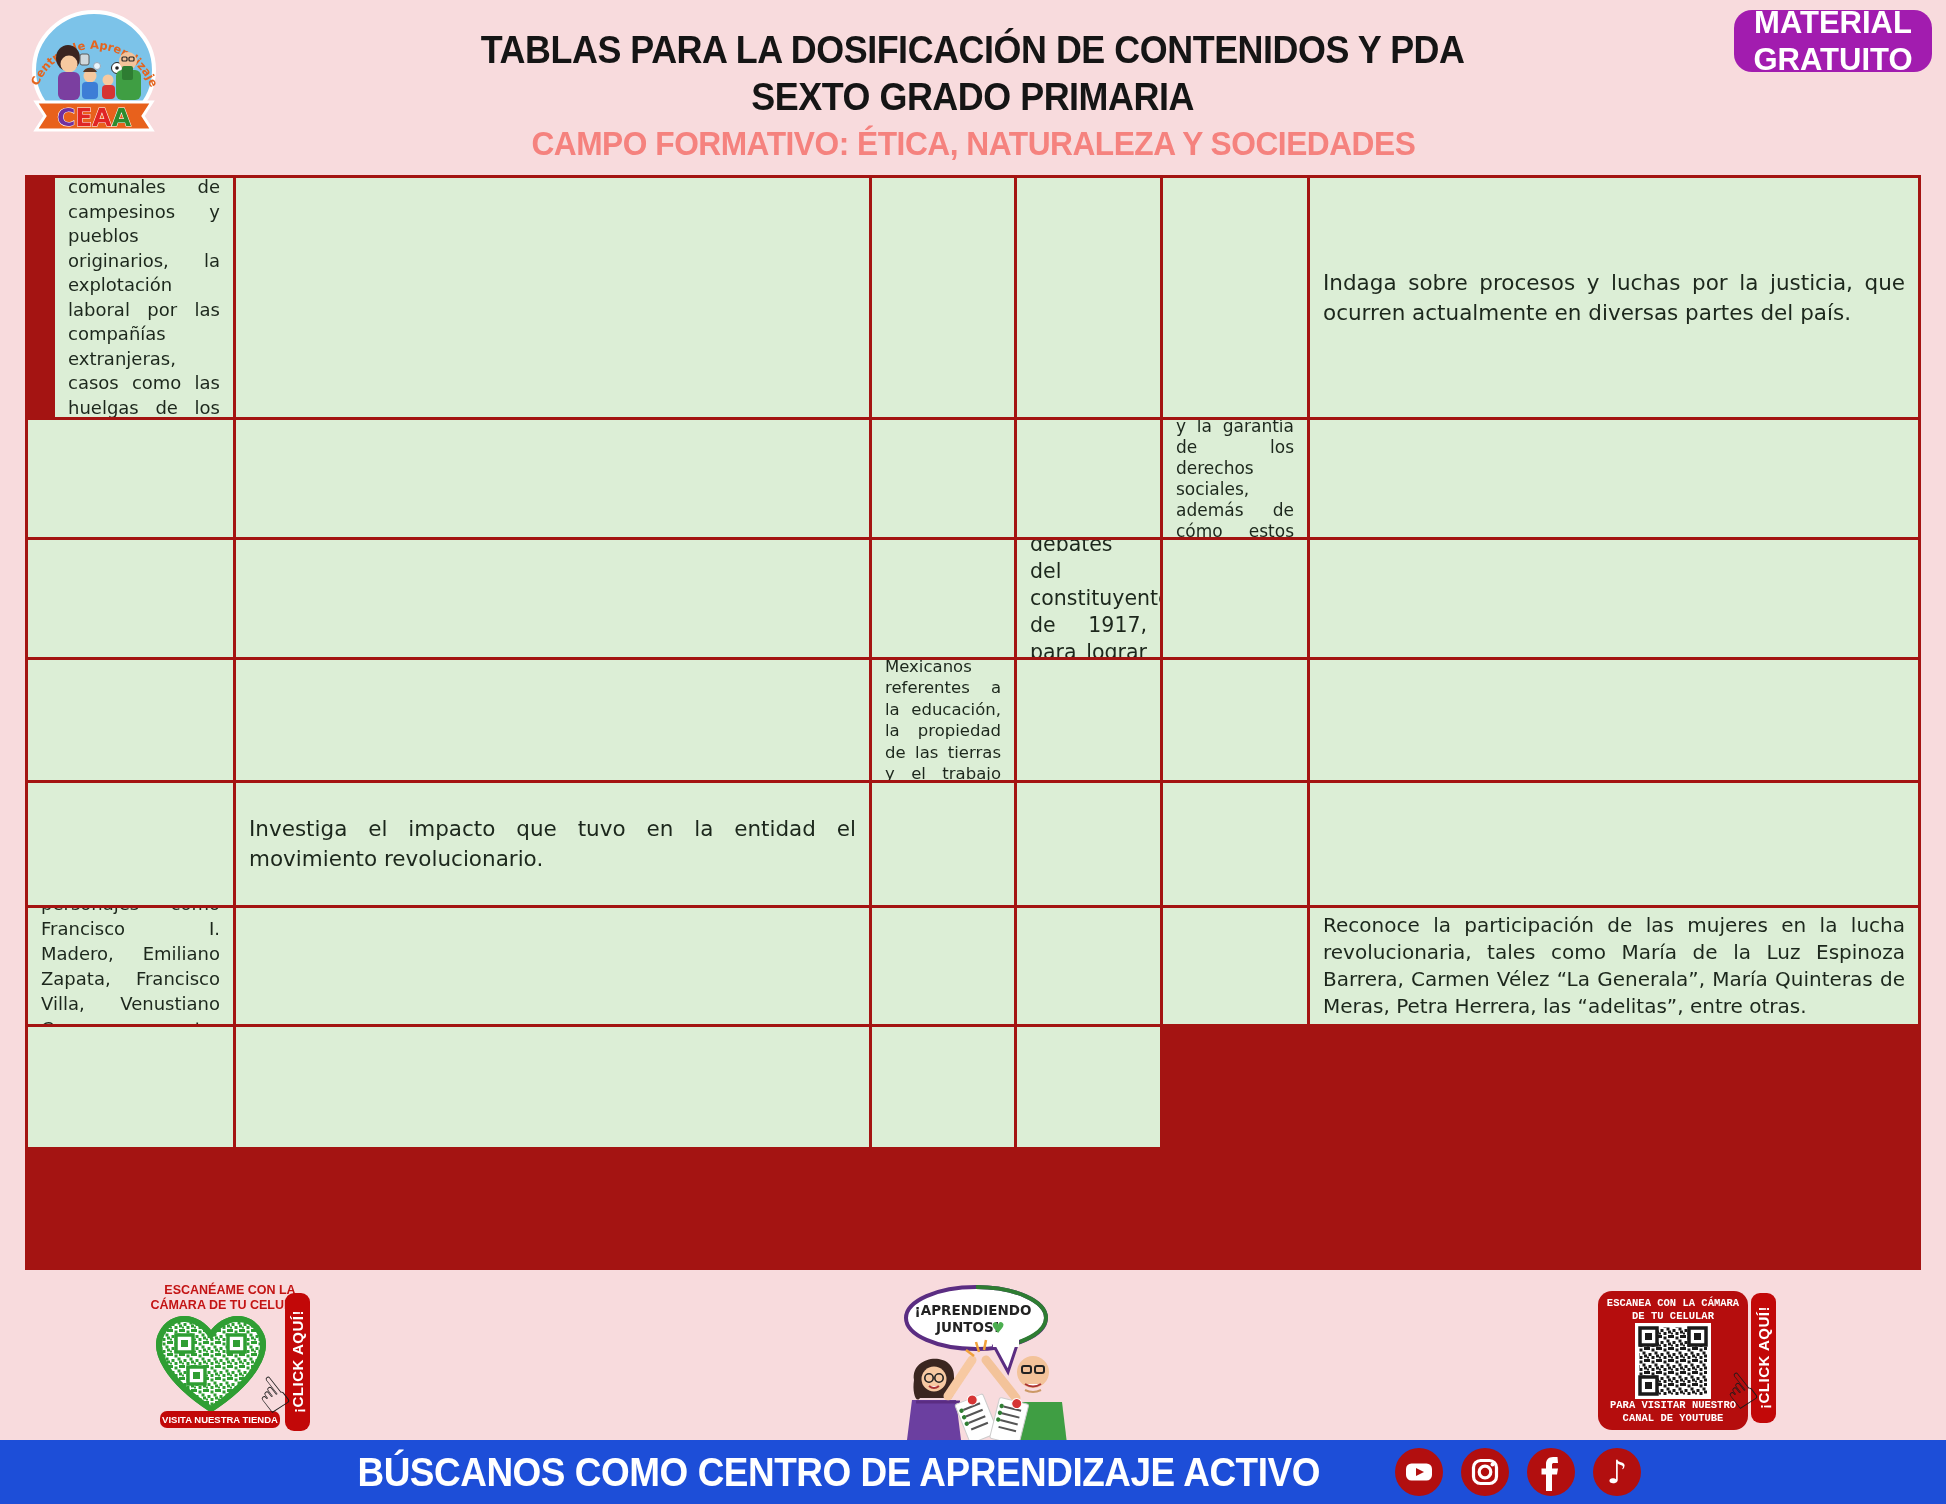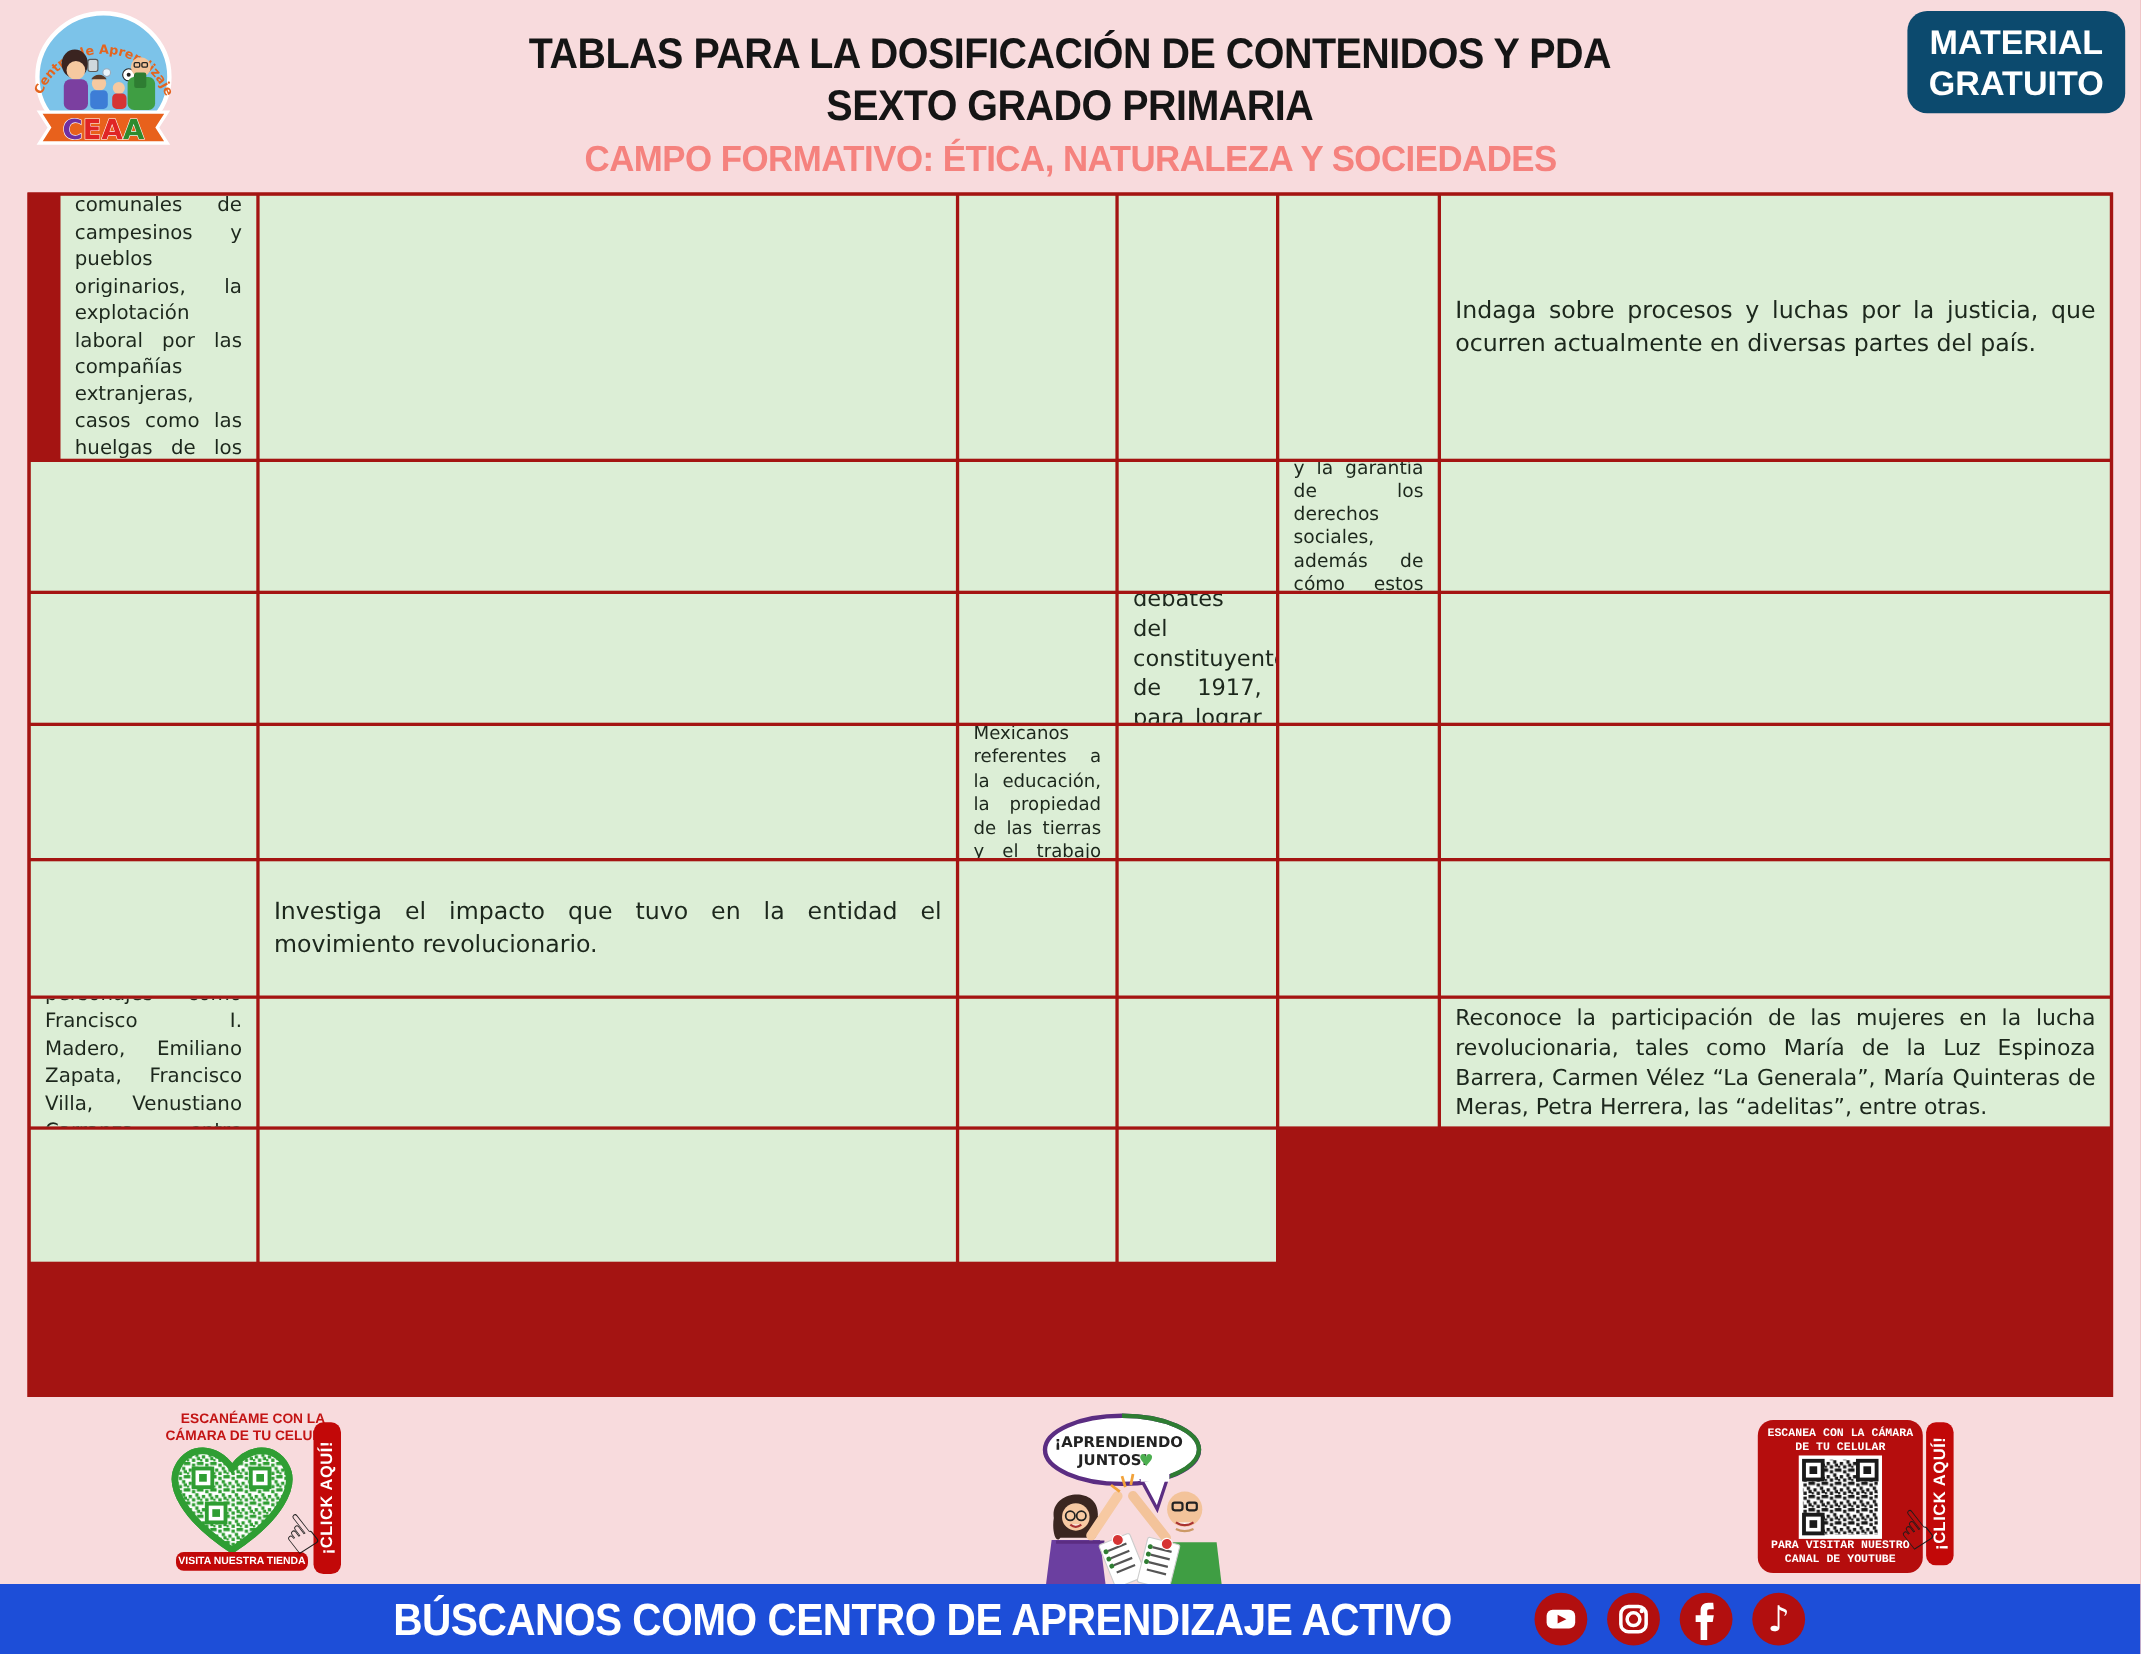--- a/index.html
+++ b/index.html
@@ -9,21 +9,21 @@
 
   
   .logo-wrap { position:absolute; left:18px; top:6px; width:152px; height:132px; }
   .titles { position:absolute; left:250px; right:250px; top:26px; text-align:center; }
   .title-line { display:inline-block; font-family:"Liberation Sans", sans-serif; font-weight:bold;
                 font-size:39px; color:#151515; letter-spacing:-0.5px; transform:scaleX(.92);
                 transform-origin:center; line-height:47px; white-space:nowrap; }
   .subtitle { display:inline-block; margin-top:5px; font-family:"Liberation Sans", sans-serif;
               font-weight:bold; font-size:33px; color:#f5827e; letter-spacing:-0.5px;
               transform:scaleX(.96); transform-origin:center; white-space:nowrap; }
-  .badge { position:absolute; right:14px; top:10px; width:198px; height:93px; background:#0c4a6e;
+  .badge { position:absolute; right:14px; top:10px; width:198px; height:62px; background:#a21caf;
            border-radius:18px; color:#fff; font-family:"Liberation Sans", sans-serif; font-weight:bold;
            font-size:31px; line-height:37px; display:flex; flex-direction:column; align-items:center;
            justify-content:center; text-align:center; }
 
   
   .dose-table { position:absolute; left:25px; top:175px; width:1896px; height:1095px;
                 display:grid; grid-template-columns:205px 633px 142px 143px 144px 1fr;
                 grid-template-rows:239px 117px 117px 120px 122px 116px 120px 1fr;
                 gap:3px; background:#a41412; border:3px solid #a41412; }
   .cell { background:#dceed6; overflow:hidden; }
@@ -51,21 +51,21 @@
                font-size:9.5px; text-align:center; padding:3px 2px; }
   .ribbon { background:#c20808; border-radius:9px; color:#fff; font-family:"Liberation Sans", sans-serif;
             font-weight:bold; font-size:15px; letter-spacing:0.5px; display:flex; align-items:center;
             justify-content:center; writing-mode:vertical-rl; transform:rotate(180deg); }
   .ribbon-left { position:absolute; left:285px; top:1293px; width:25px; height:138px; }
   .ribbon-right { position:absolute; left:1751px; top:1293px; width:25px; height:130px; }
   .cursor { position:absolute; font-size:46px; color:#1b1b1b; transform:rotate(-38deg); line-height:1; }
   .cursor-left { left:258px; top:1372px; }
   .cursor-right { left:1726px; top:1368px; }
 
-  .mascots { position:absolute; left:920px; top:1280px; width:224px; height:182px; }
+  .mascots { position:absolute; left:876px; top:1280px; width:224px; height:182px; }
 
   .yt-box { position:absolute; left:1598px; top:1291px; width:150px; height:139px; background:#b50d0d;
             border-radius:14px; display:flex; flex-direction:column; align-items:center;
             justify-content:space-between; padding:6px 5px; }
   .yt-box .cap { color:#fff; font-family:Liberation Mono, monospace; font-weight:bold;
                  font-size:10.5px; line-height:12.5px; text-align:center; }
   .yt-box svg { display:block; }
 
   
   .bottom-bar { position:absolute; left:0; top:1440px; width:1946px; height:64px; background:#1d4ed8;

